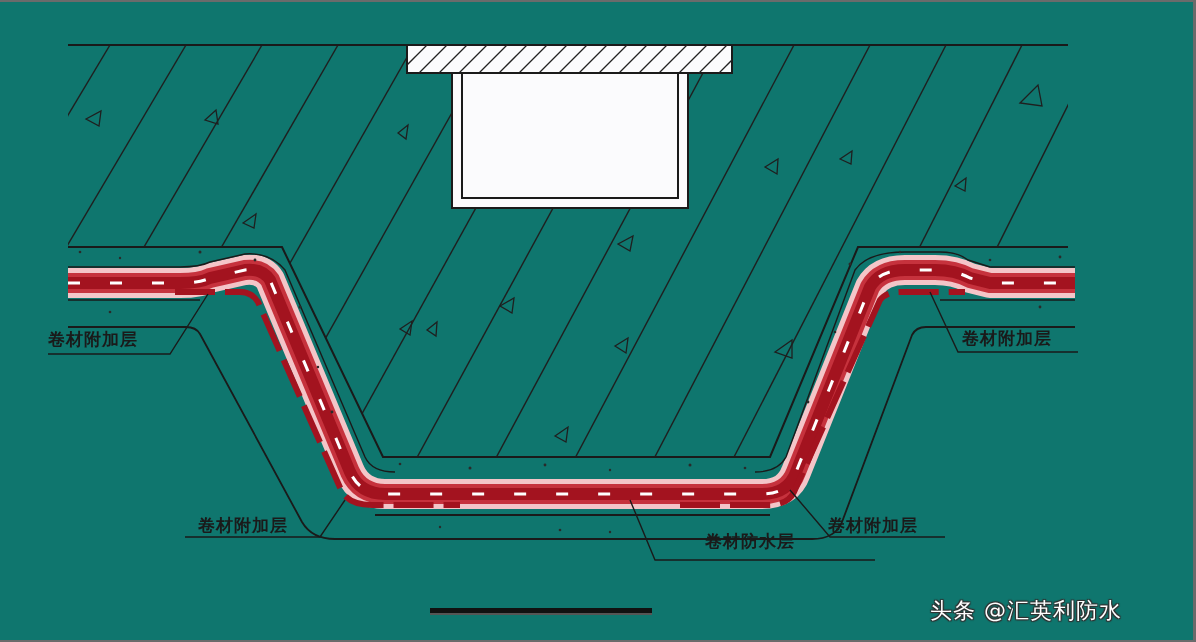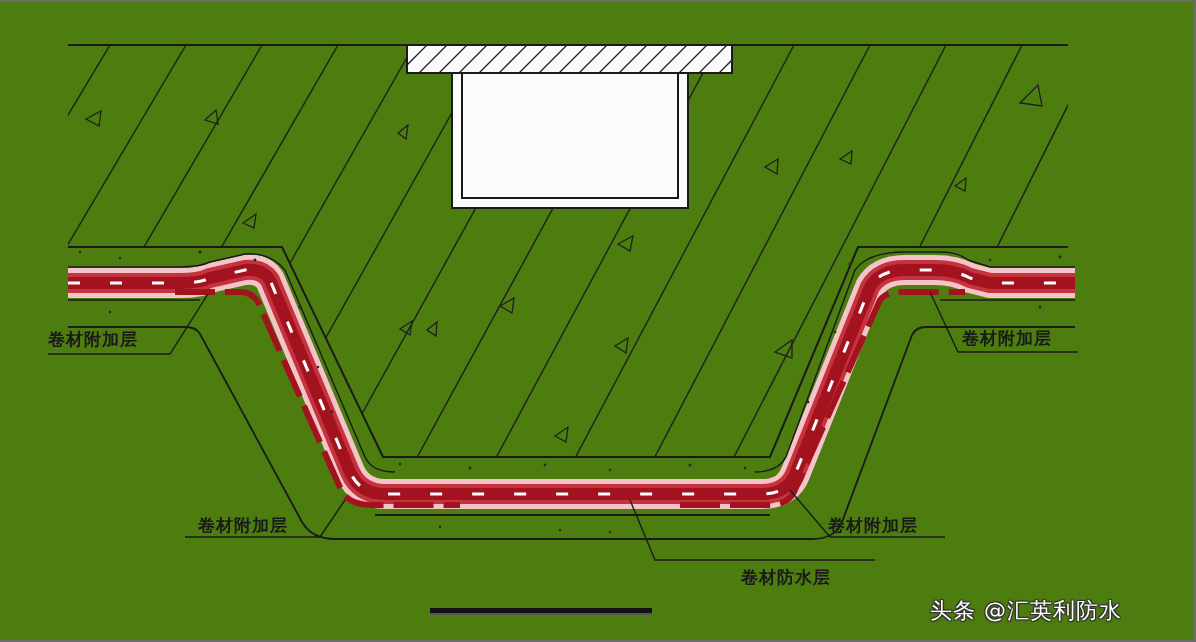--- a/index.html
+++ b/index.html
@@ -1,19 +1,19 @@
 <!DOCTYPE html>
 <html><head>
 <meta charset="utf-8">
 <style>
   html, body { margin: 0; padding: 0; background: #ffffff; }
   .canvas {
     position: relative;
     width: 1196px; height: 642px;
-    background: #4d7c0f;
+    background: #0f766e;
     overflow: hidden;
     border-top: 2px solid #6b6b6b;
     border-bottom: 2px solid #6b6b6b;
     border-right: 3px solid #6a6a6a;
     box-sizing: border-box;
   }
   svg.drawing { position: absolute; left: 0; top: 0; }
   .label {
     position: absolute;
     font-family: "DejaVu Sans", sans-serif;
@@ -188,18 +188,18 @@
       <polyline points="945,535 830,535 790,488"></polyline>
       <polyline points="875,558 655,558 630,498"></polyline>
     </g>
 
   </svg>
 
   <div class="label lbl-sm" style="left:48px; top:326px;">卷材附加层</div>
   <div class="label lbl-sm" style="left:962px; top:325px;">卷材附加层</div>
   <div class="label lbl-sm" style="left:198px; top:512px;">卷材附加层</div>
   <div class="label lbl-sm" style="left:828px; top:512px;">卷材附加层</div>
-  <div class="label lbl-sm" style="left:705px; top:564px;margin-left:36px;">卷材防水层</div>
+  <div class="label lbl-sm" style="left:705px; top:528px;">卷材防水层</div>
 
   <div class="title-underline" style="left:430px; top:606px; width:222px;"></div>
 
   <div class="watermark" style="left:930px; top:594px;text-align:right;">头条 @汇英利防水</div>
 </div>
 
 </body></html>

